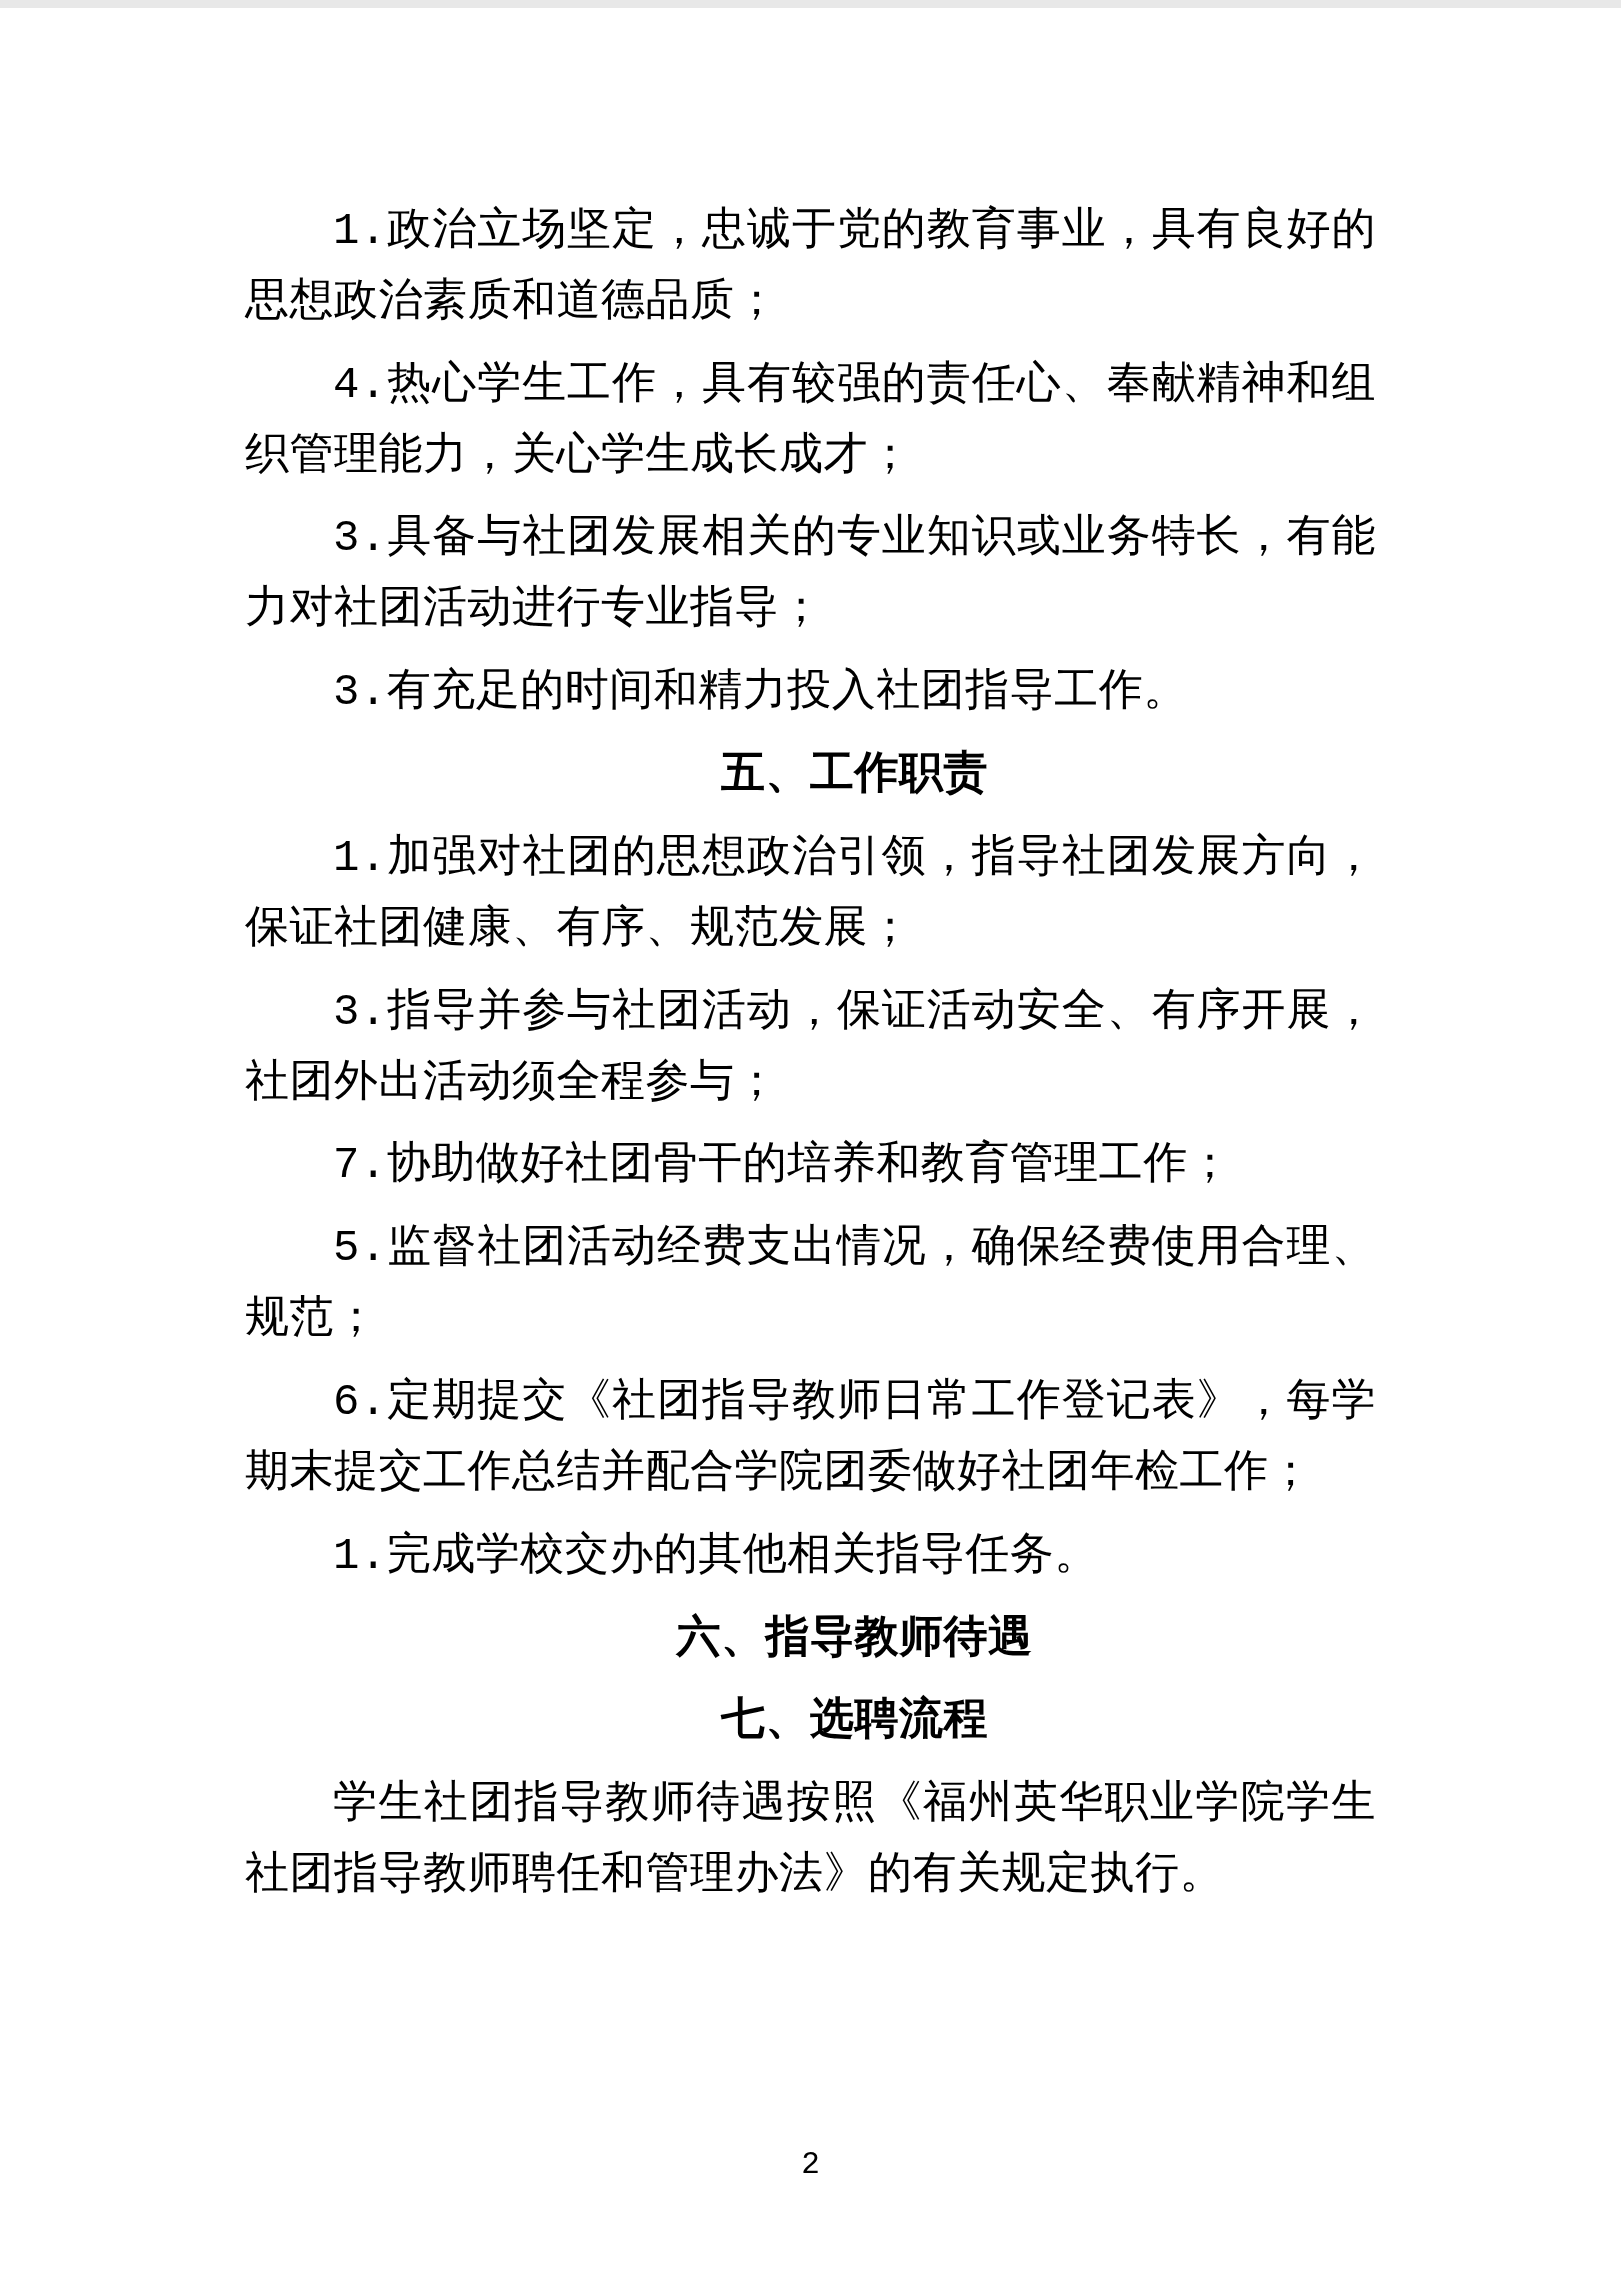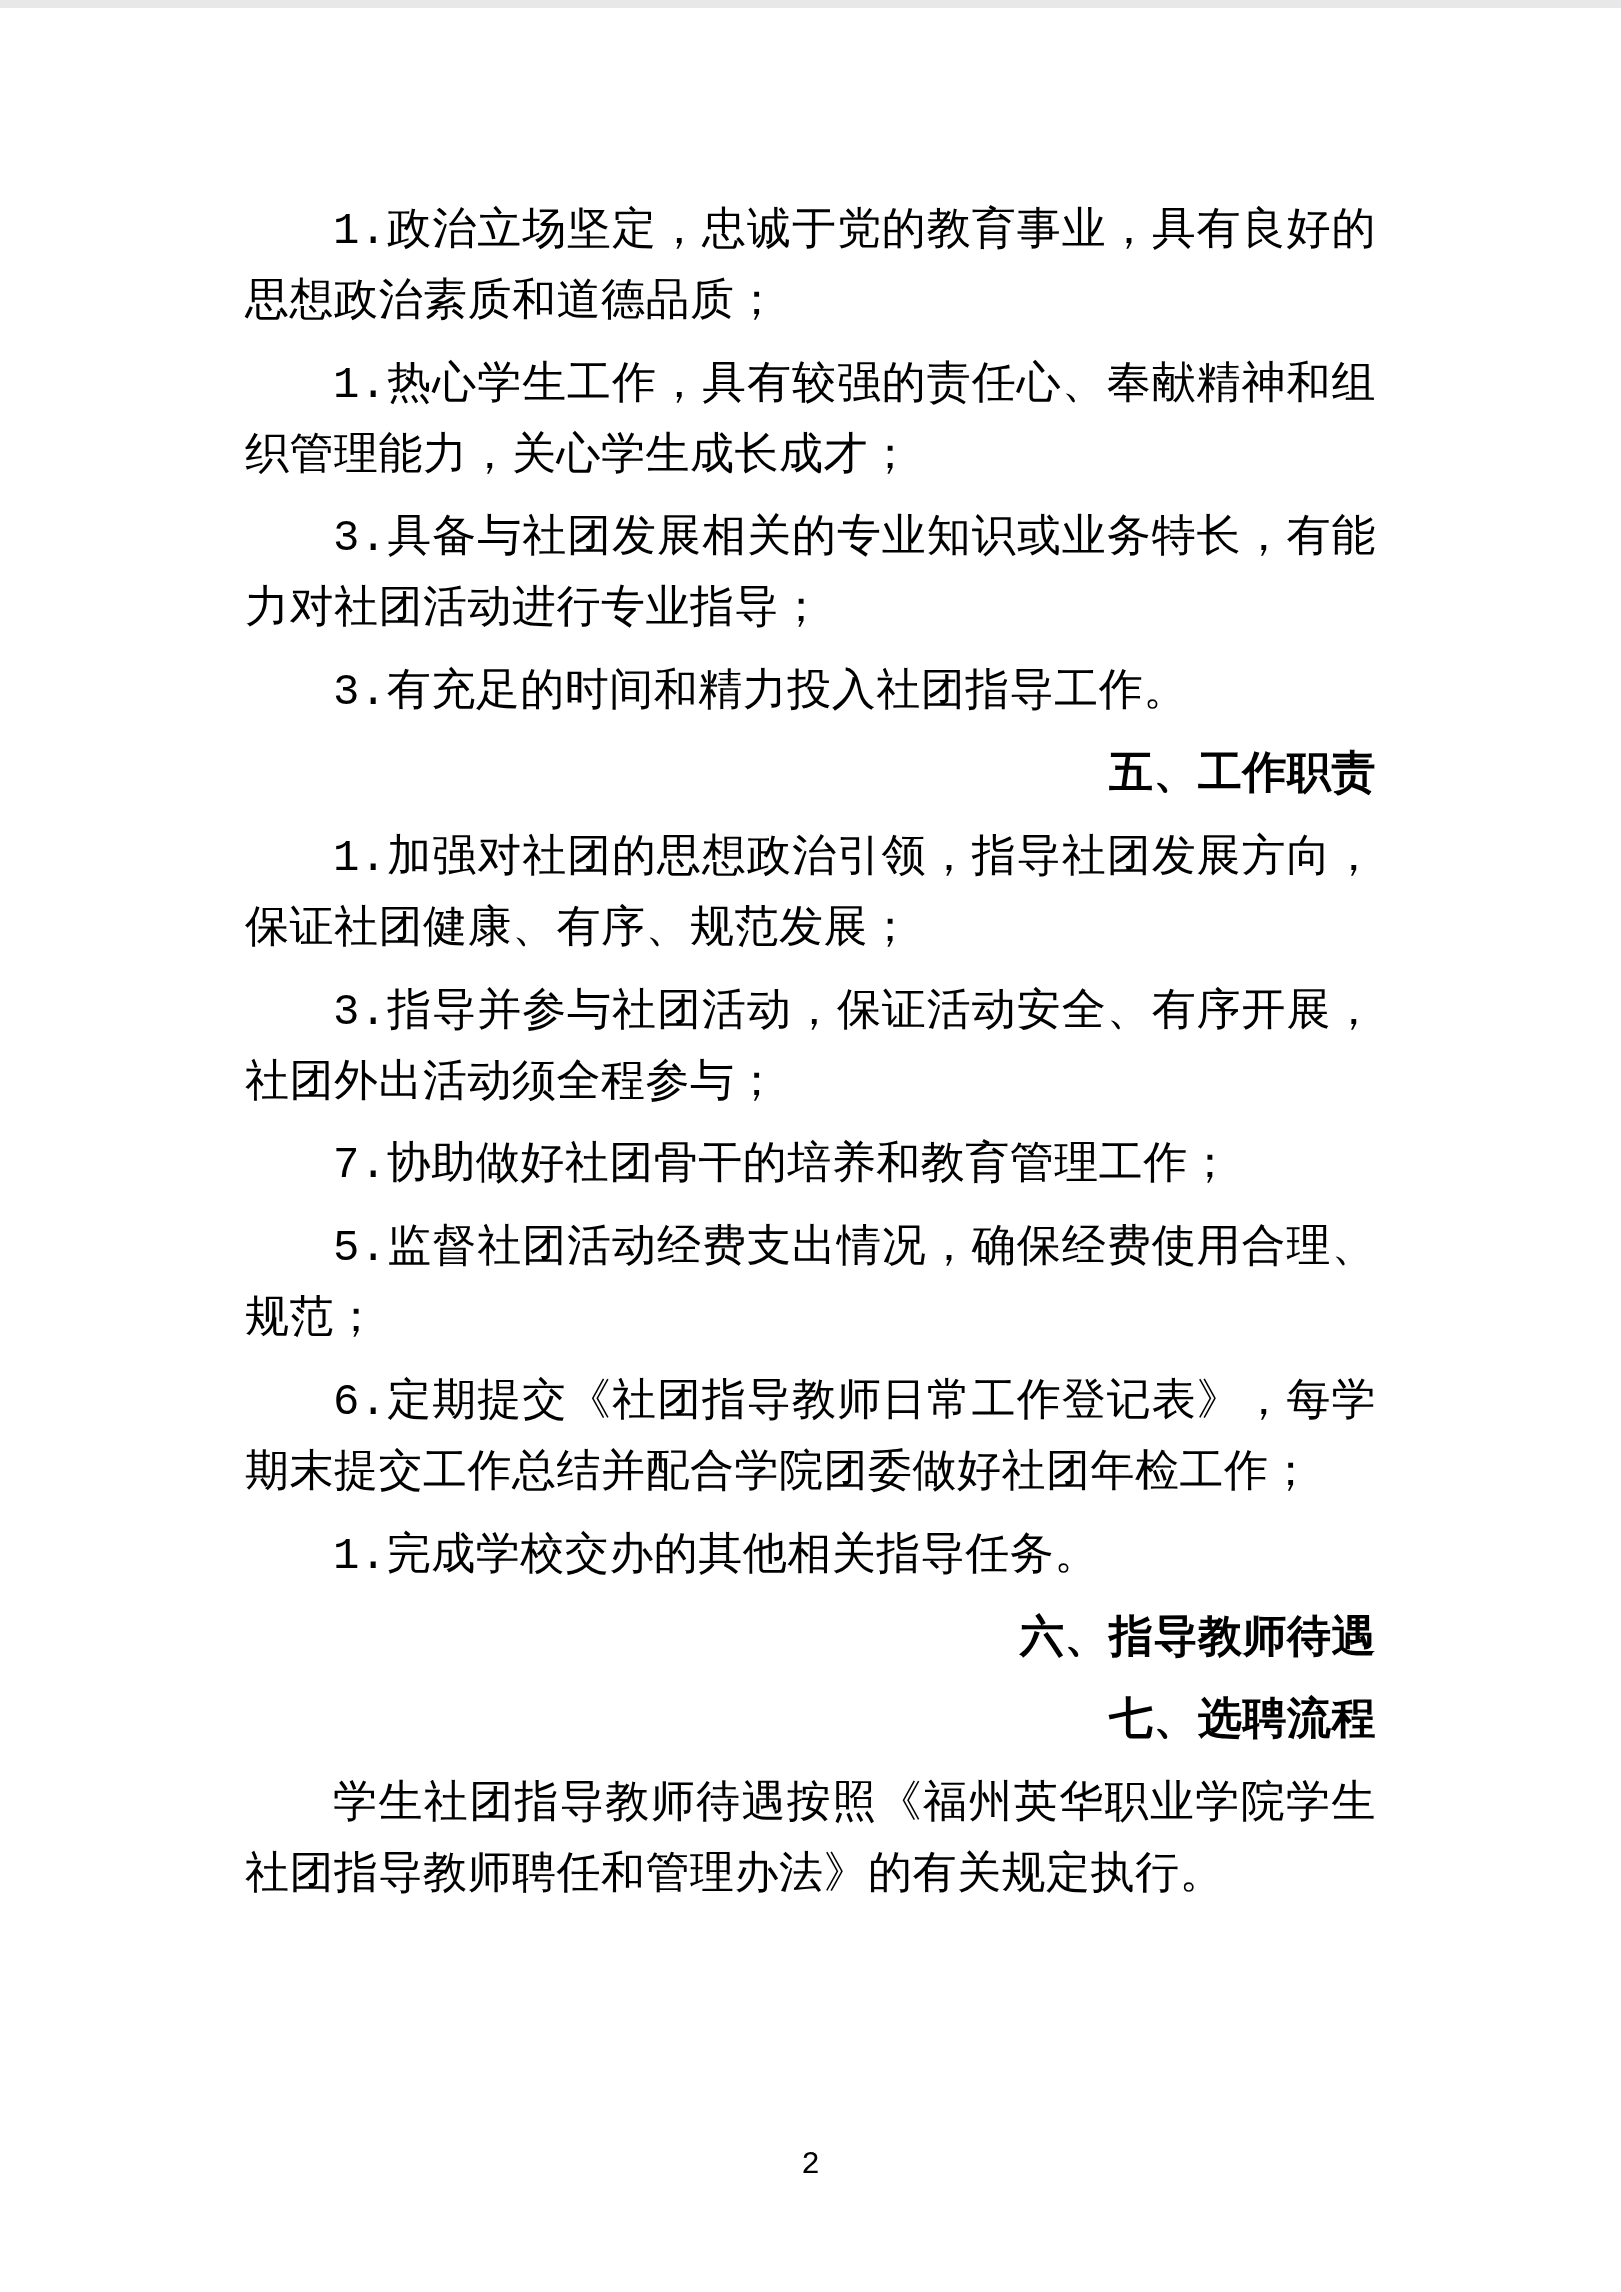--- a/index.html
+++ b/index.html
@@ -27,41 +27,41 @@
     text-align: justify;
     letter-spacing: 0.5px;
   }
   .content .para {
     margin: 11.8px 0 0 0;
     text-indent: 2em;
     font-weight: normal;
   }
   .content .para.heading {
     font-weight: bold;
-    text-align: right;
+    text-align: center;
   }
   .footer {
     position: absolute;
     left: 0;
     top: 2139px;
     width: 100%;
     text-align: center;
     font-size: 31px;
     line-height: 35px;
     color: #000000;
   }
 </style>
 </head>
 <body>
 
 <main class="page">
 
   <section class="content">
     <p class="para">1.政治立场坚定，忠诚于党的教育事业，具有良好的思想政治素质和道德品质；</p>
-    <p class="para">1.热心学生工作，具有较强的责任心、奉献精神和组织管理能力，关心学生成长成才；</p>
+    <p class="para">4.热心学生工作，具有较强的责任心、奉献精神和组织管理能力，关心学生成长成才；</p>
     <p class="para">3.具备与社团发展相关的专业知识或业务特长，有能力对社团活动进行专业指导；</p>
     <p class="para">3.有充足的时间和精力投入社团指导工作。</p>
     <p class="para heading">五、工作职责</p>
     <p class="para">1.加强对社团的思想政治引领，指导社团发展方向，保证社团健康、有序、规范发展；</p>
     <p class="para">3.指导并参与社团活动，保证活动安全、有序开展，社团外出活动须全程参与；</p>
     <p class="para">7.协助做好社团骨干的培养和教育管理工作；</p>
     <p class="para">5.监督社团活动经费支出情况，确保经费使用合理、规范；</p>
     <p class="para">6.定期提交《社团指导教师日常工作登记表》，每学期末提交工作总结并配合学院团委做好社团年检工作；</p>
     <p class="para">1.完成学校交办的其他相关指导任务。</p>
     <p class="para heading">六、指导教师待遇</p>

